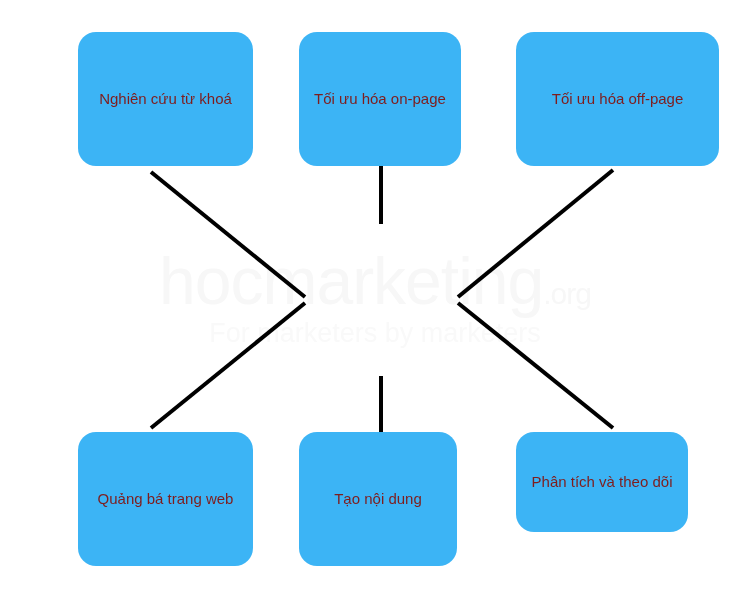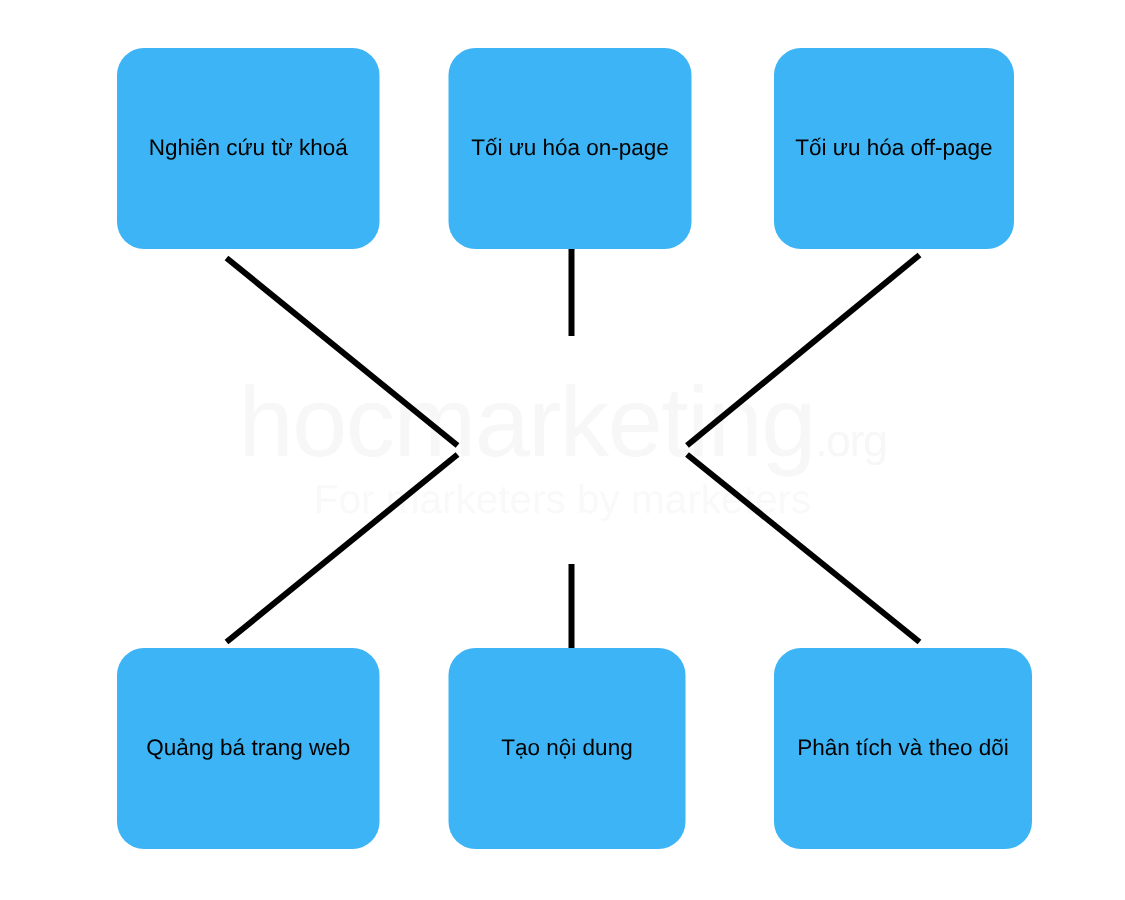--- a/index.html
+++ b/index.html
@@ -67,32 +67,32 @@
     background: #3cb4f5;
     border-radius: 18px;
     display: flex;
     align-items: center;
     justify-content: center;
     text-align: center;
     z-index: 2;
     padding: 6px 12px;
   }
   .node-box .node-label {
-    color: #000000;
+    color: #7f1d1d;
     font-family: "Liberation Sans", sans-serif;
     font-size: 15px;
     font-weight: 400;
     line-height: 1.35;
   }
   #box-tl { left: 78px;  top: 32px;  width: 175px; height: 134px; }
   #box-tc { left: 299px; top: 32px;  width: 162px; height: 134px; }
-  #box-tr { left: 516px; top: 32px;  width: 160px; height: 134px; text-align: center; }
+  #box-tr { left: 516px; top: 32px;  width: 203px; height: 134px; text-align: center; }
   #box-bl { left: 78px;  top: 432px; width: 175px; height: 134px; text-align: center; }
   #box-bc { left: 299px; top: 432px; width: 158px; height: 134px; }
-  #box-br { left: 516px; top: 432px; width: 172px; height: 134px; }
+  #box-br { left: 516px; top: 432px; width: 172px; height: 100px; }
 
   #center-node {
     position: absolute;
     left: 303px;
     top: 222px;
     width: 157px;
     height: 157px;
     border-radius: 50%;
     background: #f73636;
     display: flex;

